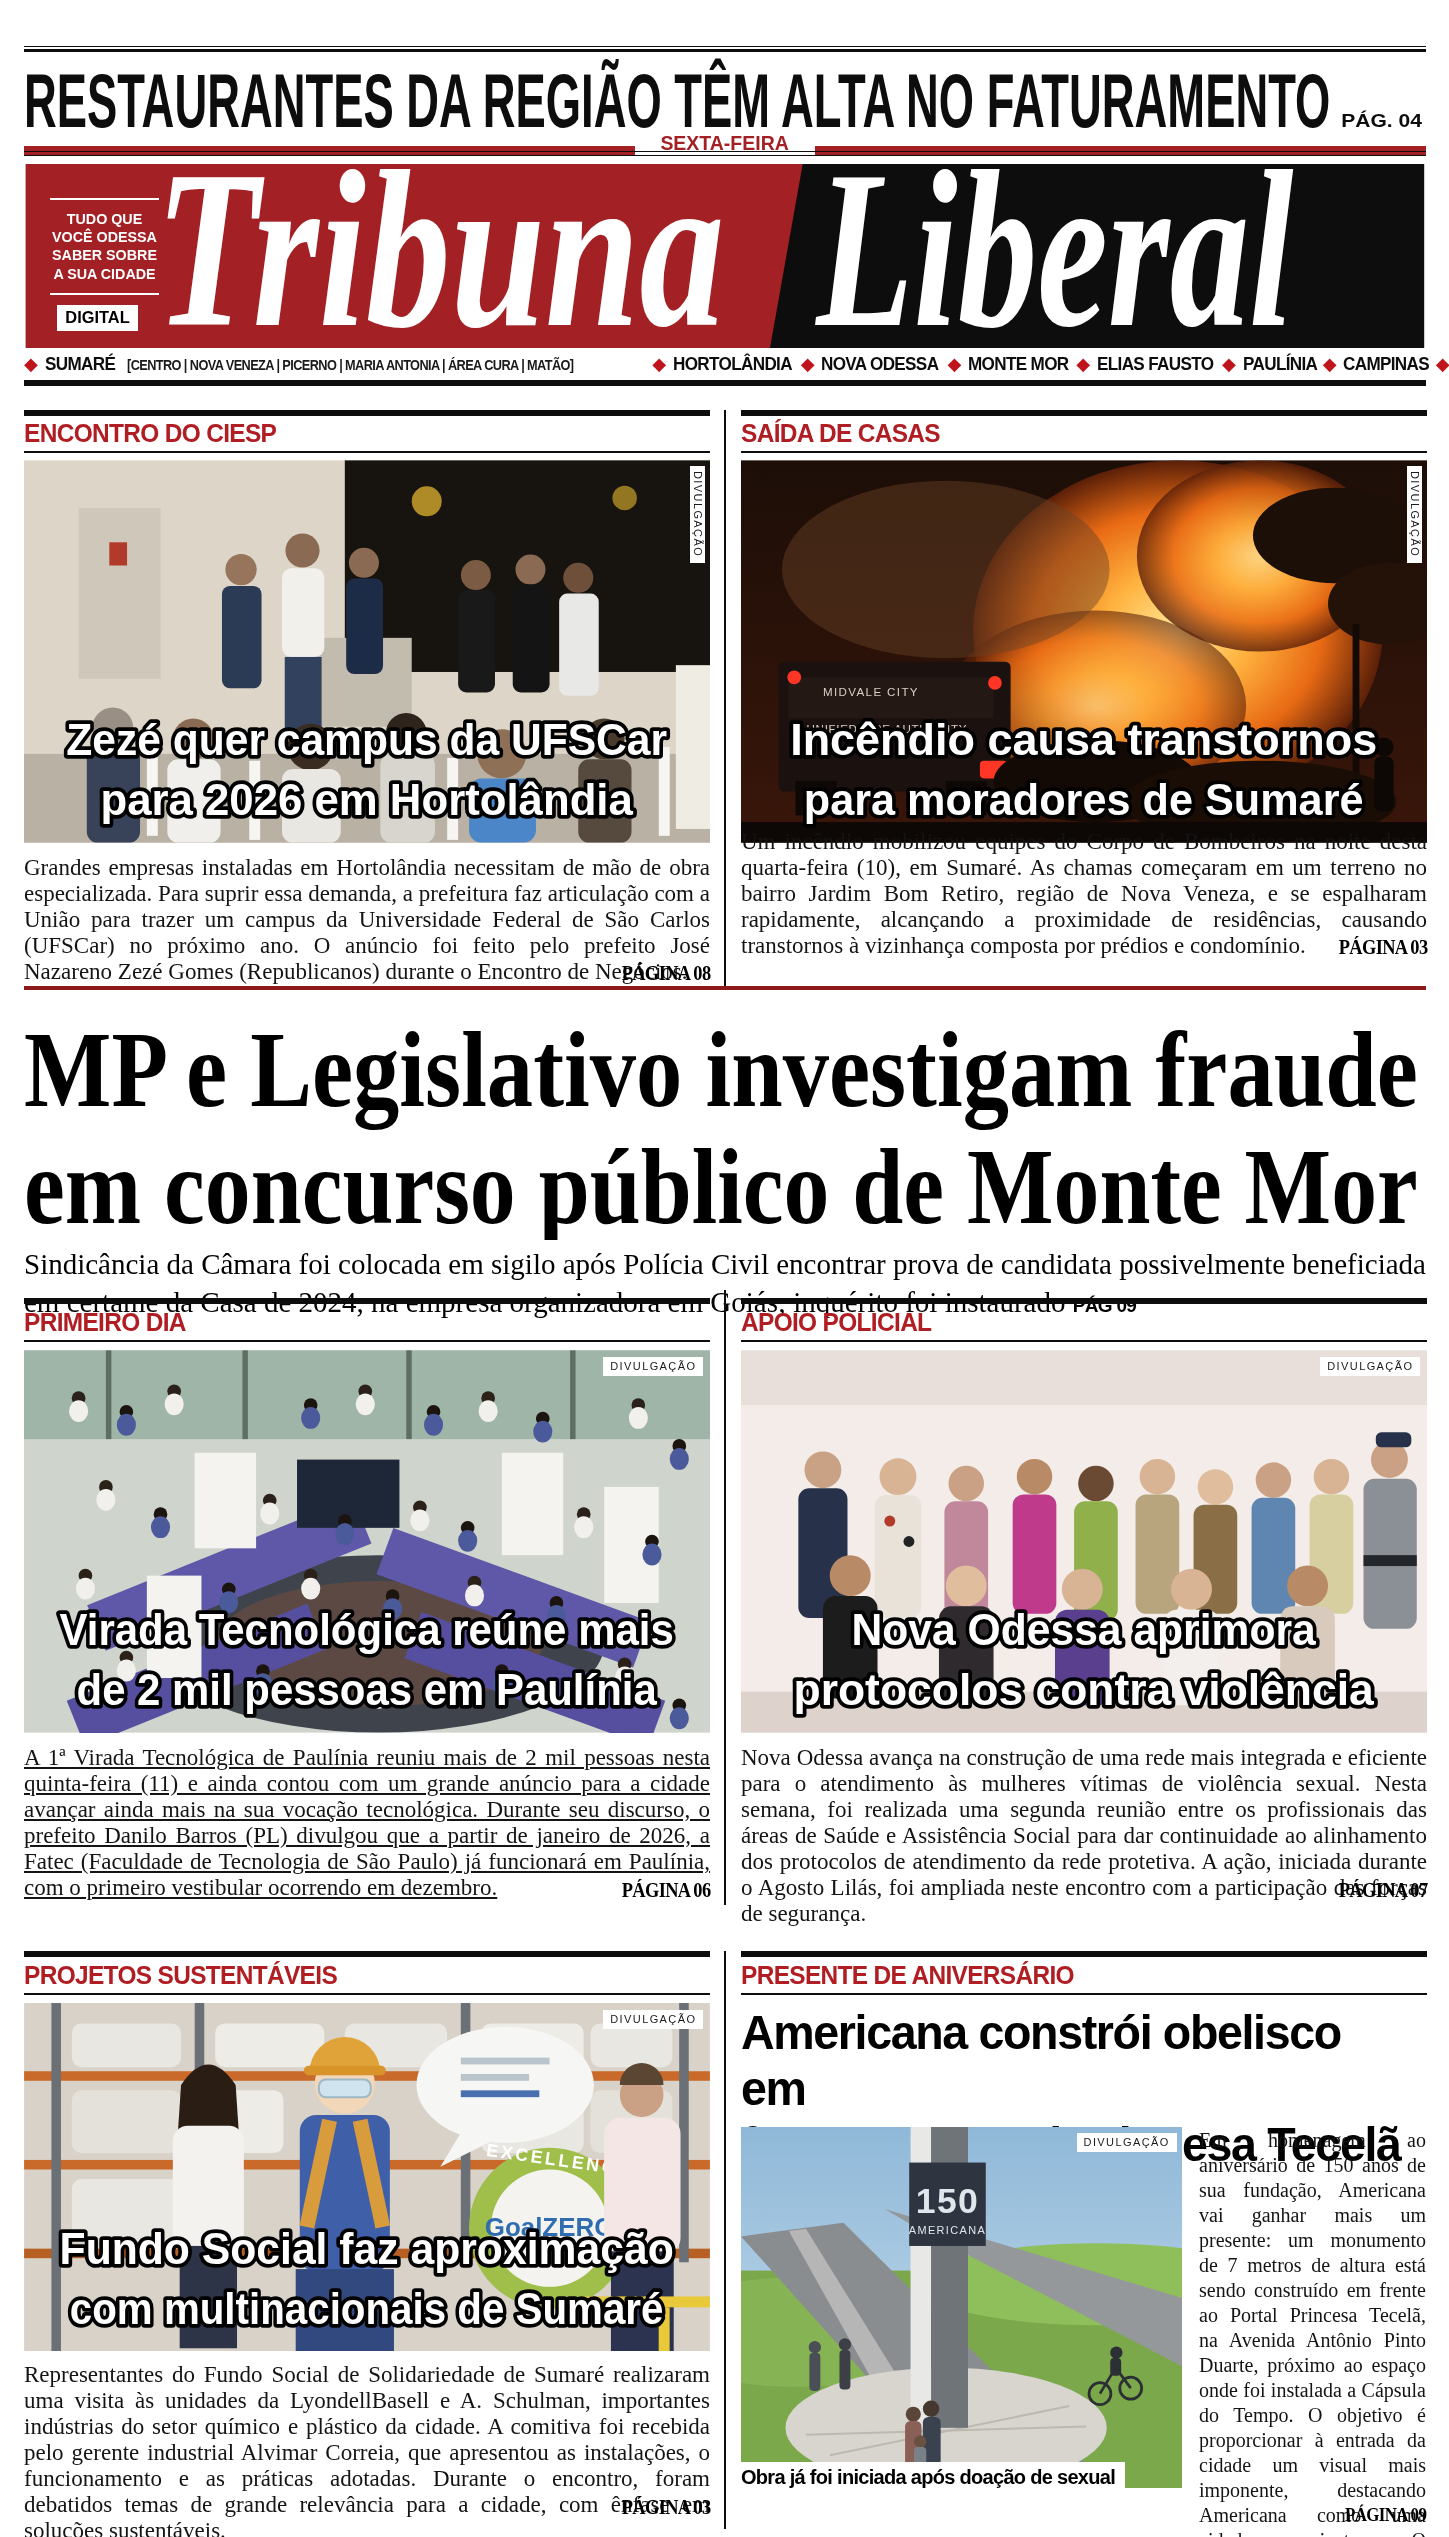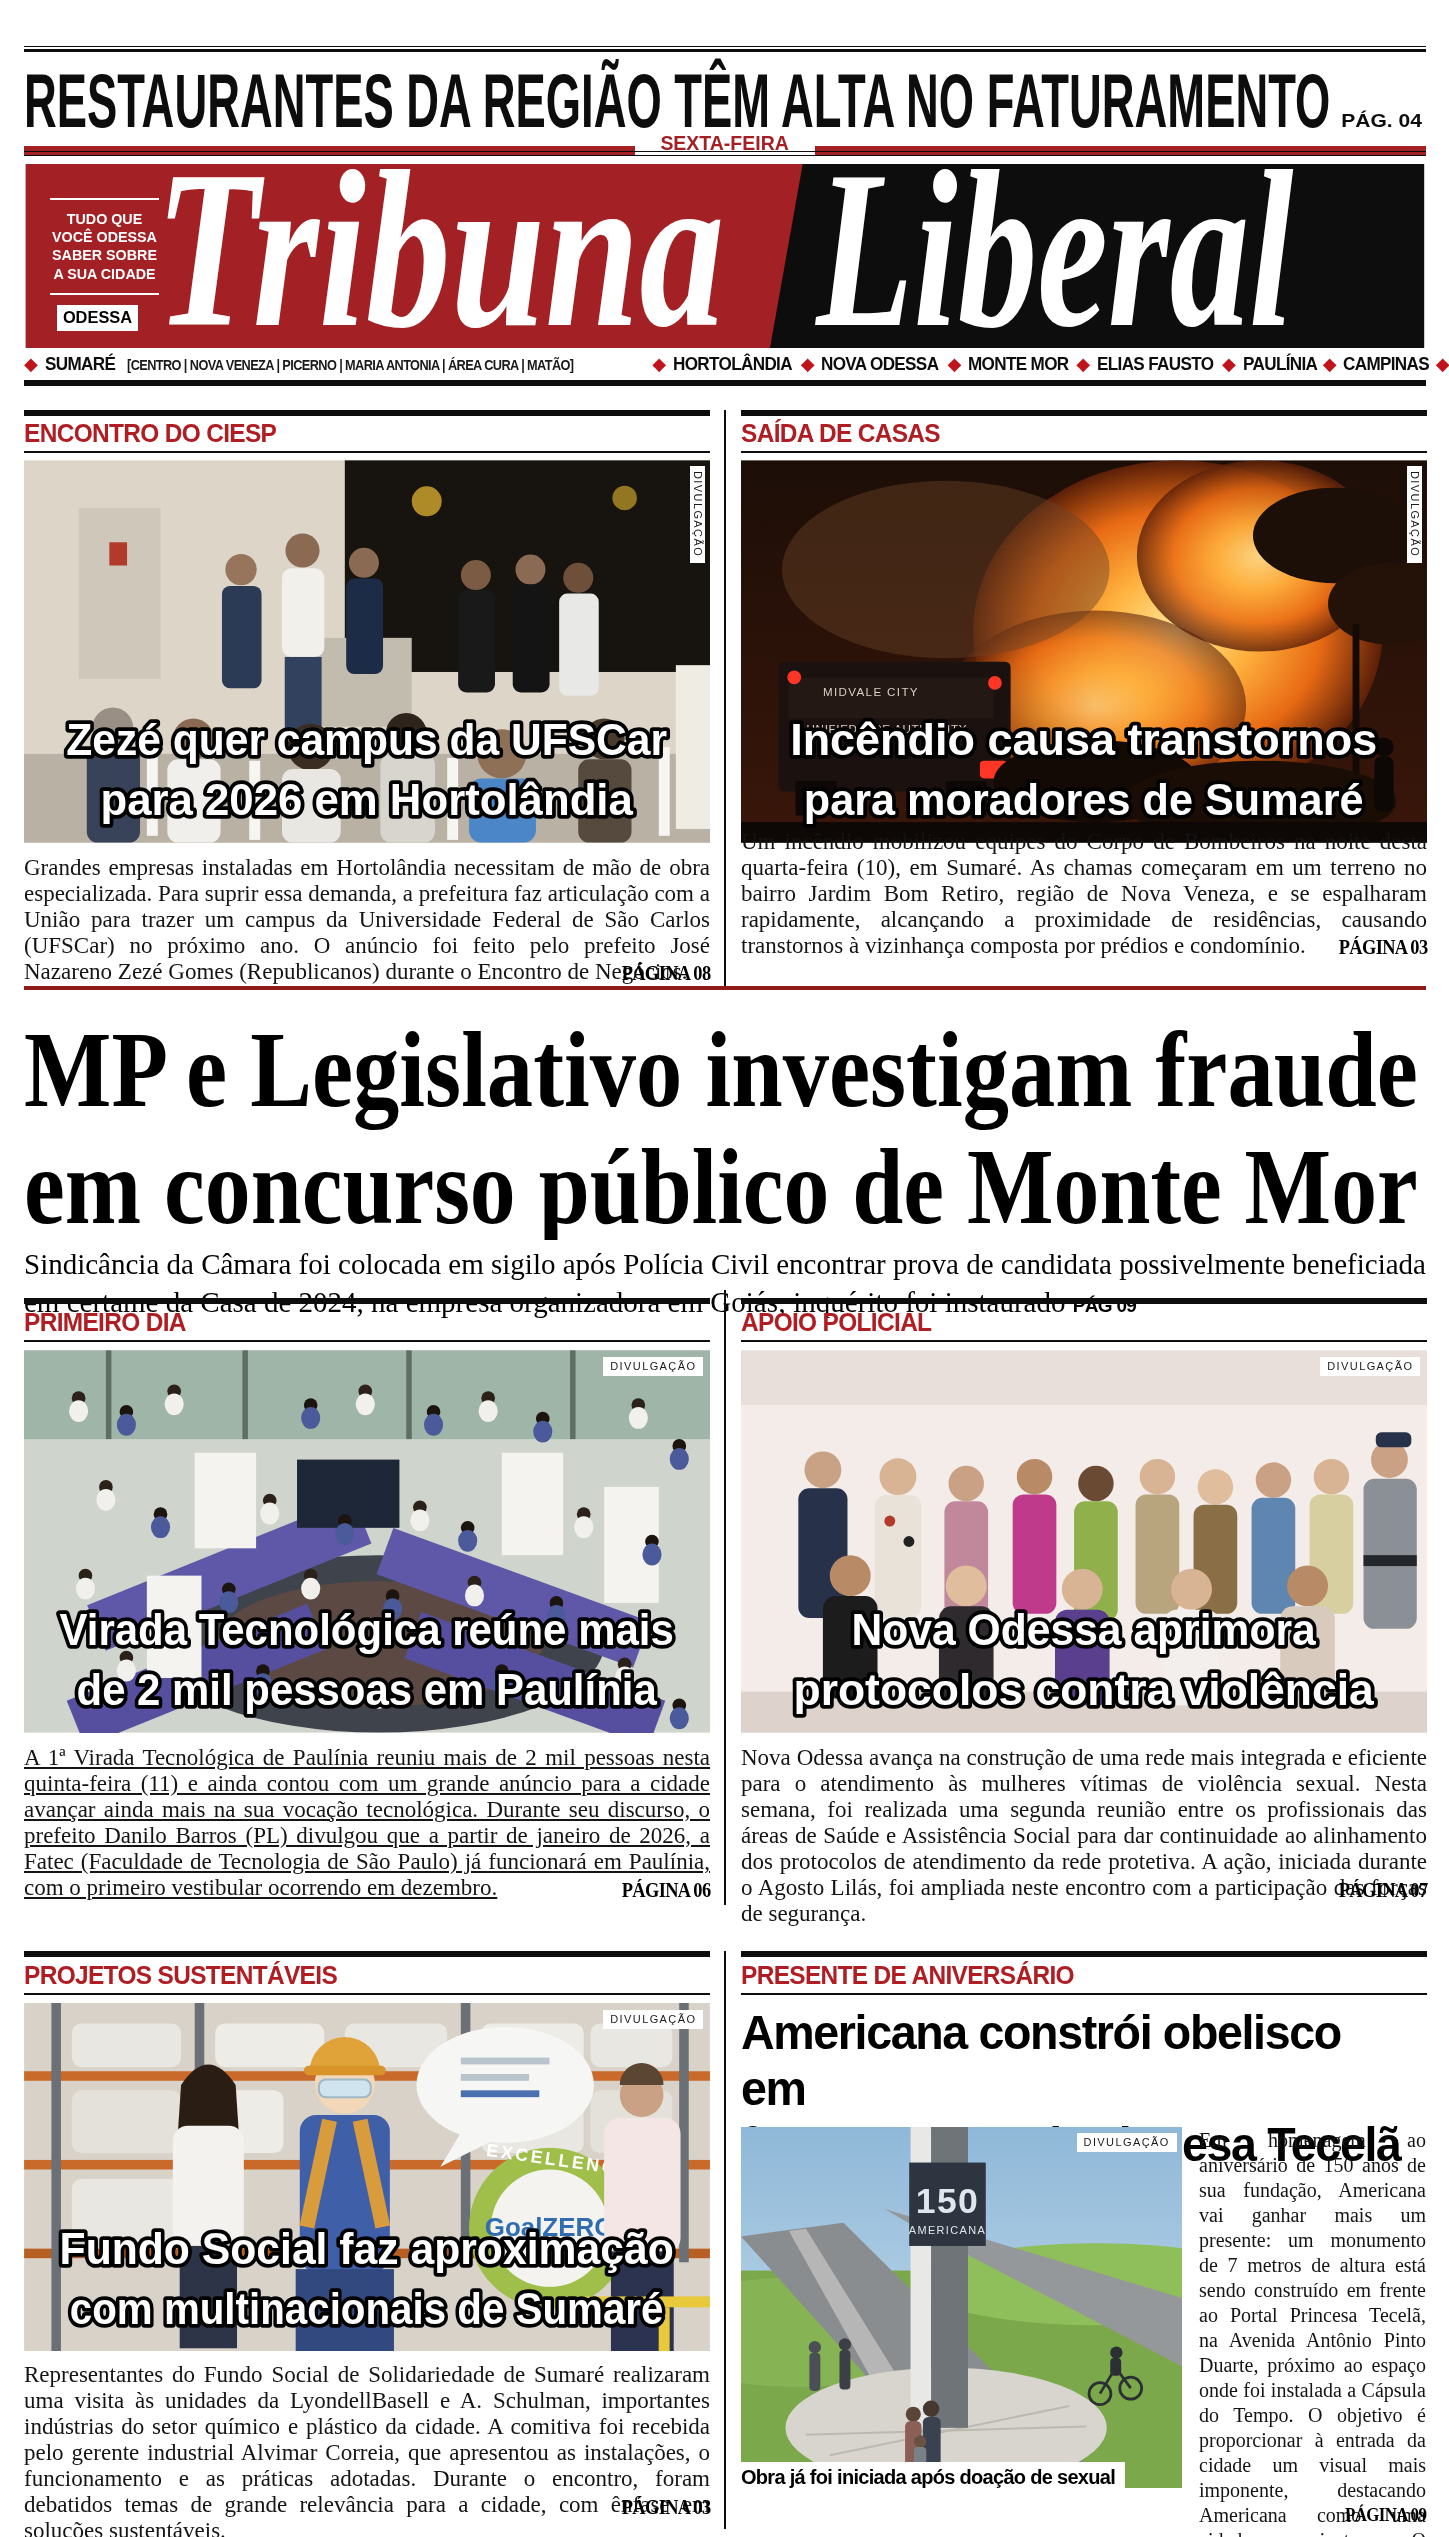--- a/index.html
+++ b/index.html
@@ -75,21 +75,21 @@
     <svg width="1402" height="184" viewBox="0 0 2052 270">
       <rect x="0" y="0" width="2052" height="270" fill="#0d0d0d"></rect>
       <polygon points="0,0 1140,0 1092,270 0,270" fill="#a32024"></polygon>
       <text class="serif" x="190" y="236" font-size="330" font-weight="bold" font-style="italic" fill="#ffffff" textLength="835" lengthAdjust="spacingAndGlyphs">Tribuna</text>
       <text class="serif" x="1160" y="236" font-size="330" font-weight="bold" font-style="italic" fill="#ffffff" textLength="700" lengthAdjust="spacingAndGlyphs">Liberal</text>
     </svg>
     <div class="abs tagline" style="left:26px;top:34px;width:109px;">TUDO QUE
 VOCÊ ODESSA
 SABER SOBRE
 A SUA CIDADE</div>
-    <div class="abs digital-box" style="left:33px;top:141px;width:81px;">ODESSA</div>
+    <div class="abs digital-box" style="left:33px;top:141px;width:81px;">DIGITAL</div>
   </div>
 
   <div class="abs cities" style="left:24px;top:352px;width:1402px;height:24.6px;">
     <div class="city-item">
       <span class="diamond">◆</span>
       <span class="city-label">SUMARÉ</span>
       <span class="districts">[CENTRO | NOVA VENEZA | PICERNO | MARIA ANTONIA | ÁREA CURA | MATÃO]</span>
     </div>
     <div class="city-item">
       <span class="diamond">◆</span>

